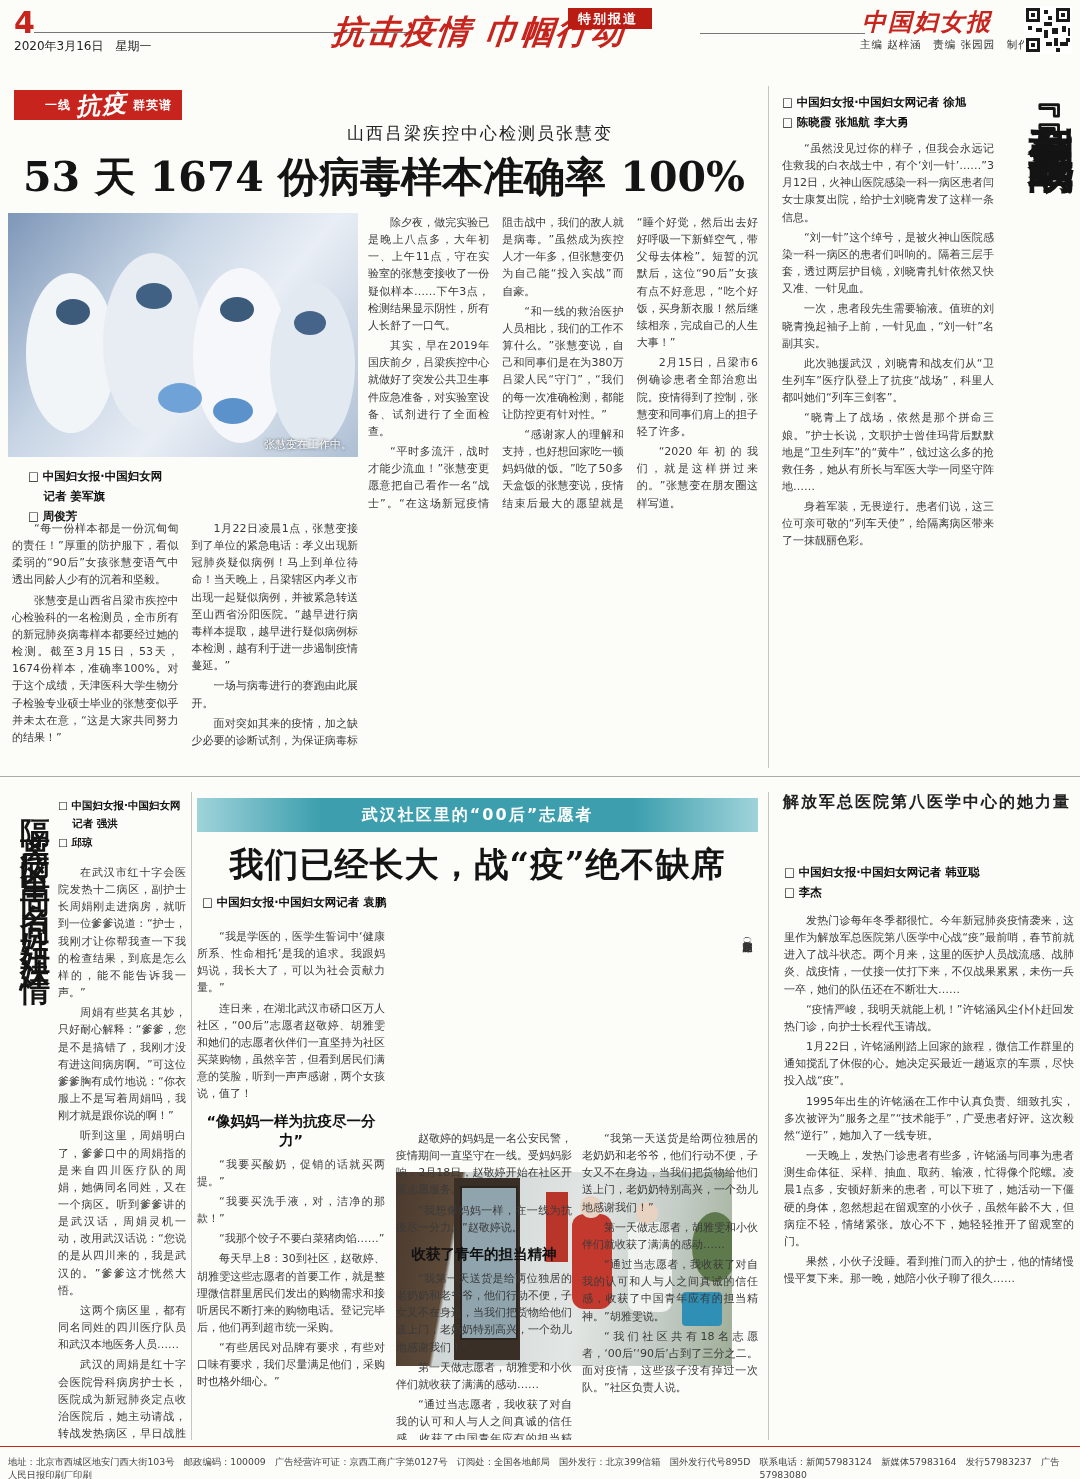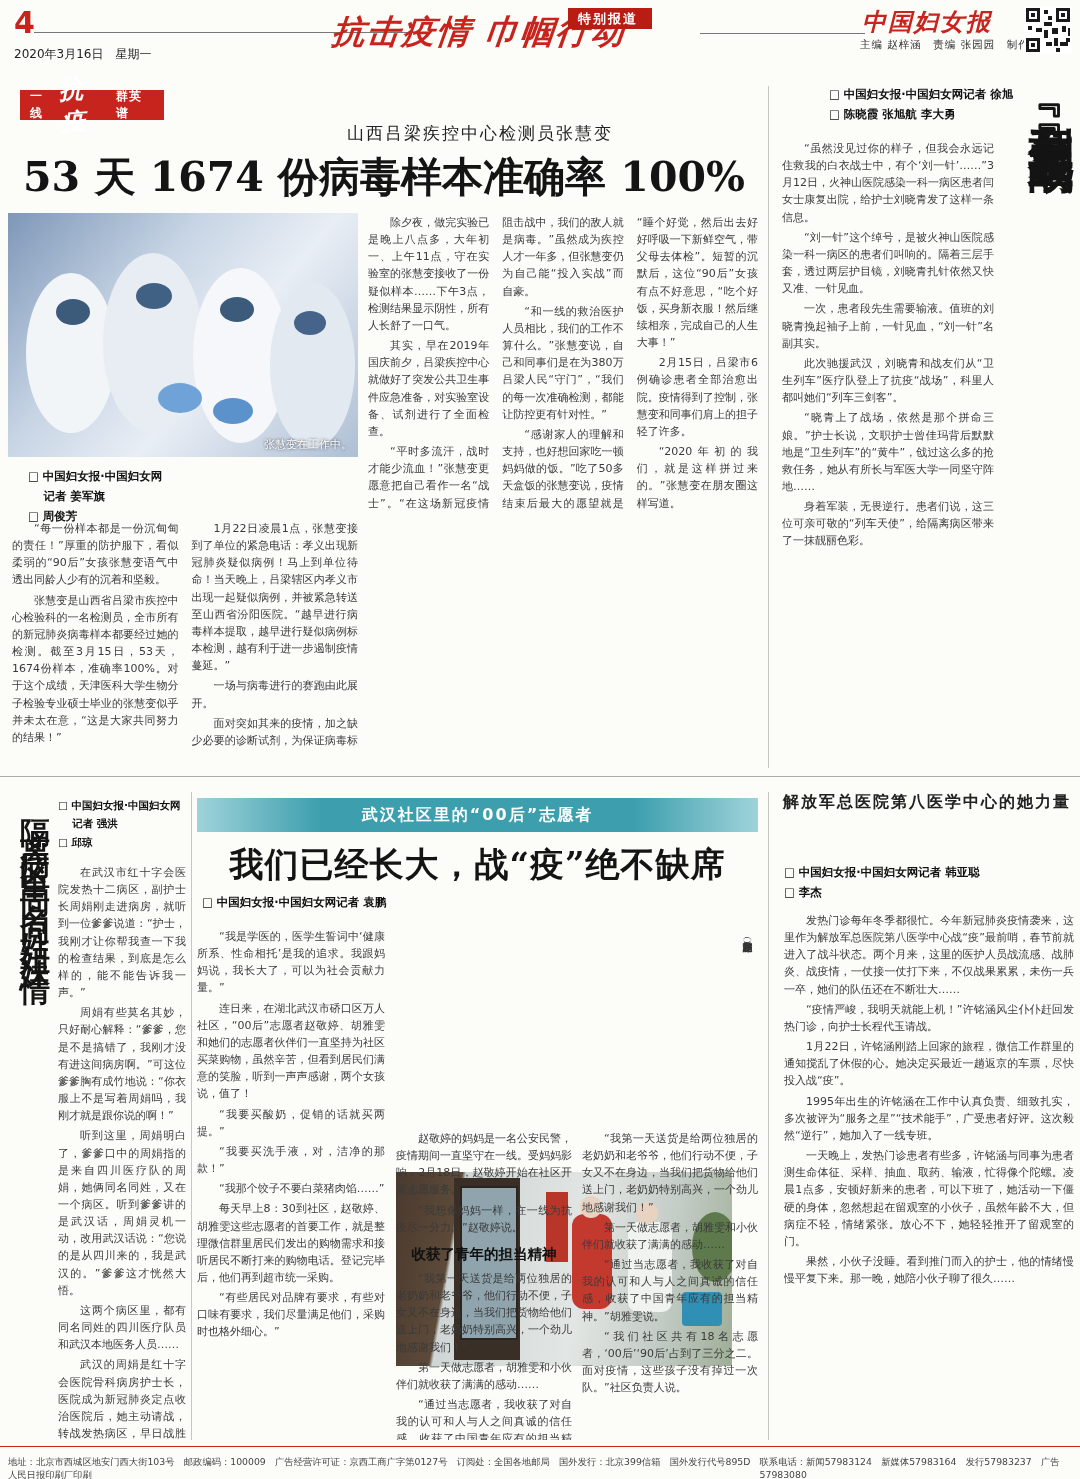--- a/index.html
+++ b/index.html
@@ -57,21 +57,21 @@
 </style>
 </head>
 <body>
 
 <div class="page">
 
   <div class="abs" style="left:14px;top:8px;">
     <span class="pagenum">4</span>
   </div>
   <div class="hairline" style="left:34px;top:32px;width:390px;"></div>
-  <div class="abs pagedate" style="left:14px;top:46px;">
+  <div class="abs pagedate" style="left:14px;top:38px;">
     <span>2020年3月16日</span>　<span>星期一</span>
   </div>
 
   <div class="abs banner-title" style="left:332px;top:10px;">抗击疫情 巾帼行动</div>
   <div class="abs" style="left:568px;top:8px;">
     <span class="banner-tag">特别报道</span>
   </div>
   <div class="hairline" style="left:700px;top:33px;width:165px;"></div>
 
   <div class="abs masthead serif" style="left:862px;top:6px;">中国妇女报</div>
@@ -102,21 +102,21 @@
     <rect x="32" y="42" width="4" height="4" fill="#1a1a1a"></rect>
       <rect x="42" y="32" width="4" height="4" fill="#1a1a1a"></rect>
   </svg>
 
   <div class="vdiv" style="left:768px;top:86px;height:682px;"></div>
   <div class="hdiv" style="left:0;top:776px;width:1080px;"></div>
   <div class="vdiv" style="left:191px;top:792px;height:648px;"></div>
   <div class="vdiv" style="left:768px;top:792px;height:648px;"></div>
   <div class="hdiv" style="left:0;top:1446px;width:1080px;background:#c8241e;"></div>
 
-  <div class="abs kicker" style="left:20px;top:90px;width:144px;">
+  <div class="abs kicker" style="left:14px;top:90px;width:168px;justify-content:flex-end;">
     <span class="small">一线</span>
     <span class="script">抗疫</span>
     <span class="small">群英谱</span>
   </div>
   <div class="abs shoulder" style="left:200px;top:122px;width:560px;">山西吕梁疾控中心检测员张慧变</div>
   <div class="abs headline1 serif" style="left:8px;top:150px;width:752px;">53 天 1674 份病毒样本准确率 100%</div>
 
   <div class="abs photo" style="left:8px;top:213px;width:350px;height:244px;
        background:linear-gradient(130deg,#7e97b8 0%,#c6d4e4 35%,#e9eef5 60%,#aebfd4 100%);">
     <div class="shape" style="left:18px;top:60px;width:90px;height:160px;background:#f2f5f8;"></div>
@@ -149,21 +149,21 @@
   <div class="abs cols3" style="left:368px;top:214px;width:390px;height:552px;overflow:hidden;">
       <p class="para">除夕夜，做完实验已是晚上八点多，大年初一、上午11点，守在实验室的张慧变接收了一份疑似样本……下午3点，检测结果显示阴性，所有人长舒了一口气。</p>
       <p class="para">其实，早在2019年国庆前夕，吕梁疾控中心就做好了突发公共卫生事件应急准备，对实验室设备、试剂进行了全面检查。</p>
       <p class="para">“平时多流汗，战时才能少流血！”张慧变更愿意把自己看作一名“战士”。“在这场新冠疫情阻击战中，我们的敌人就是病毒。”虽然成为疾控人才一年多，但张慧变仍为自己能“投入实战”而自豪。</p>
       <p class="para">“和一线的救治医护人员相比，我们的工作不算什么。”张慧变说，自己和同事们是在为380万吕梁人民“守门”，“我们的每一次准确检测，都能让防控更有针对性。”</p>
       <p class="para">“感谢家人的理解和支持，也好想回家吃一顿妈妈做的饭。”吃了50多天盒饭的张慧变说，疫情结束后最大的愿望就是“睡个好觉，然后出去好好呼吸一下新鲜空气，带父母去体检”。短暂的沉默后，这位“90后”女孩有点不好意思，“吃个好饭，买身新衣服！然后继续相亲，完成自己的人生大事！”</p>
       <p class="para">2月15日，吕梁市6例确诊患者全部治愈出院。疫情得到了控制，张慧变和同事们肩上的担子轻了许多。</p>
       <p class="para">“2020年初的我们，就是这样拼过来的。”张慧变在朋友圈这样写道。</p>
     </div>
 
-  <div class="abs byline" style="left:782px;top:84px;width:216px;margin-left:47px;">
+  <div class="abs byline" style="left:782px;top:92px;width:216px;">
     <div>□ 中国妇女报·中国妇女网记者 徐旭</div>
     <div>□ 陈晓霞 张旭航 李大勇</div>
   </div>
   <div class="abs" style="left:782px;top:140px;width:212px;height:626px;overflow:hidden;">
       <p class="para">“虽然没见过你的样子，但我会永远记住救我的白衣战士中，有个‘刘一针’……”3月12日，火神山医院感染一科一病区患者闫女士康复出院，给护士刘晓青发了这样一条信息。</p>
       <p class="para">“刘一针”这个绰号，是被火神山医院感染一科一病区的患者们叫响的。隔着三层手套，透过两层护目镜，刘晓青扎针依然又快又准、一针见血。</p>
       <p class="para">一次，患者段先生需要输液。值班的刘晓青挽起袖子上前，一针见血，“刘一针”名副其实。</p>
       <p class="para">此次驰援武汉，刘晓青和战友们从“卫生列车”医疗队登上了抗疫“战场”，科里人都叫她们“列车三剑客”。</p>
       <p class="para">“晓青上了战场，依然是那个拼命三娘。”护士长说，文职护士曾佳玛背后默默地是“卫生列车”的“黄牛”，戗过这么多的抢救任务，她从有所长与军医大学一同坚守阵地……</p>
       <p class="para">身着军装，无畏逆行。患者们说，这三位可亲可敬的“列车天使”，给隔离病区带来了一抹靓丽色彩。</p>
@@ -186,20 +186,21 @@
 
   <div class="abs teal-banner" style="left:197px;top:798px;width:561px;height:34px;">武汉社区里的“00后”志愿者</div>
   <div class="abs headline2 serif" style="left:197px;top:842px;width:561px;">我们已经长大，战“疫”绝不缺席</div>
   <div class="abs byline" style="left:202px;top:892px;width:360px;">□ 中国妇女报·中国妇女网记者 袁鹏</div>
 
   <div class="abs" style="left:197px;top:928px;width:188px;height:512px;overflow:hidden;">
     <div>
         <p class="para">“我是学医的，医学生誓词中‘健康所系、性命相托’是我的追求。我跟妈妈说，我长大了，可以为社会贡献力量。”</p>
         <p class="para">连日来，在湖北武汉市硚口区万人社区，“00后”志愿者赵敬婷、胡雅雯和她们的志愿者伙伴们一直坚持为社区买菜购物，虽然辛苦，但看到居民们满意的笑脸，听到一声声感谢，两个女孩说，值了！</p>
       </div>
+    <div class="subhead">“像妈妈一样为抗疫尽一分力”</div>
     <div>
         <p class="para">“我要买酸奶，促销的话就买两提。”</p>
         <p class="para">“我要买洗手液，对，洁净的那款！”</p>
         <p class="para">“我那个饺子不要白菜猪肉馅……”</p>
         <p class="para">每天早上8：30到社区，赵敬婷、胡雅雯这些志愿者的首要工作，就是整理微信群里居民们发出的购物需求和接听居民不断打来的购物电话。登记完毕后，他们再到超市统一采购。</p>
         <p class="para">“有些居民对品牌有要求，有些对口味有要求，我们尽量满足他们，采购时也格外细心。”</p>
       </div>
   </div>
 
   <div class="abs photo" style="left:396px;top:928px;width:336px;height:194px;

